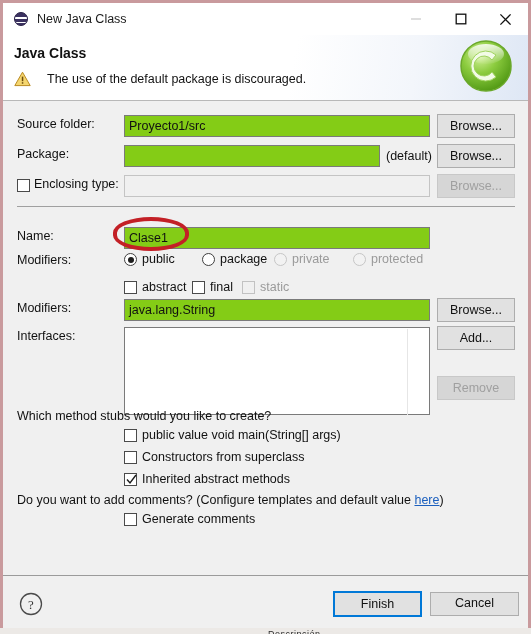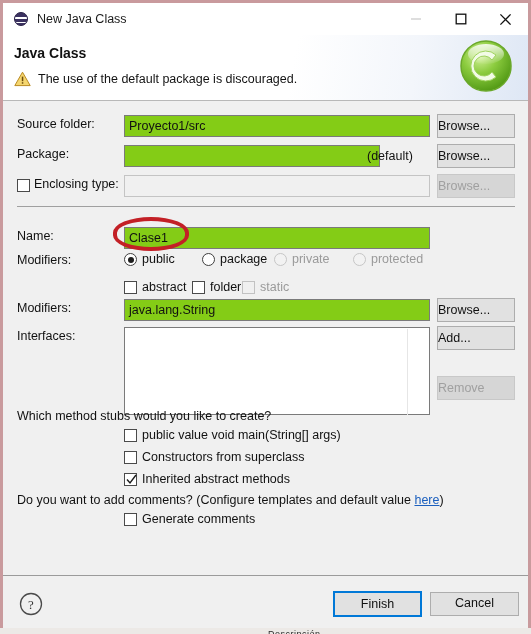--- a/index.html
+++ b/index.html
@@ -112,21 +112,21 @@
     color: #111111;
   }
   #header-msg-row {
     position: absolute;
     left: 11px; top: 36px;
     display: flex;
     align-items: center;
   }
   #warn-icon { width: 17px; height: 16px; flex: none; }
   #header-msg {
-    margin-left: 7px;
+    margin-left: 16px;
     font-size: 12.5px;
     color: #121212;
   }
   #header-logo {
     position: absolute;
     right: 14px; top: 3px;
     width: 56px; height: 56px;
   }
 
   
@@ -175,21 +175,21 @@
 
   .btn {
     position: absolute;
     box-sizing: border-box;
     height: 24px;
     background: #e1e1e1;
     border: 1px solid #adadad;
     font-family: "Liberation Sans", sans-serif;
     font-size: 12.5px;
     color: #111111;
-    text-align: left;
+    text-align: center;
     line-height: 22px;
     white-space: nowrap;
   }
   .btn.disabled {
     background: #d6d6d6;
     border: 1px solid #c8c8c8;
     color: #a0a0a0;
   }
 
   .sep {
@@ -396,21 +396,21 @@
 
     <div class="row" style="top:12px;">
       <div class="lbl">Source folder:</div>
       <div class="field" style="left:121px; top:2px; width:306px;">Proyecto1/src</div>
       <div class="btn" style="left:434px; top:1px; width:78px;">Browse...</div>
     </div>
 
     <div class="row" style="top:42px;">
       <div class="lbl">Package:</div>
       <div class="field" style="left:121px; top:2px; width:256px;" placeholder=""></div>
-      <div class="statictext" style="left:364px; top:6px;">(default)</div>
+      <div class="statictext" style="left:383px; top:6px;">(default)</div>
       <div class="btn" style="left:434px; top:1px; width:78px;">Browse...</div>
     </div>
 
     <div class="row" style="top:72px;">
       <div class="cb" style="left:14px; top:6px;"></div>
       <div class="lbl" style="left:31px;">Enclosing type:</div>
       <div class="field disabled" style="left:121px; top:2px; width:306px;"></div>
       <div class="btn disabled" style="left:434px; top:1px; width:78px;">Browse...</div>
     </div>
 
@@ -447,21 +447,21 @@
       </div>
     </div>
 
     <div class="row" style="top:176px;">
       <div class="opt" style="left:121px; top:4px;">
         <div class="cb" style="left:0; top:0;"></div>
         <div class="optlbl" style="left:18px;">abstract</div>
       </div>
       <div class="opt" style="left:189px; top:4px;">
         <div class="cb" style="left:0; top:0;"></div>
-        <div class="optlbl" style="left:18px;">folder</div>
+        <div class="optlbl" style="left:18px;">final</div>
       </div>
       <div class="opt" style="left:239px; top:4px;">
         <div class="cb disabled" style="left:0; top:0;"></div>
         <div class="optlbl dim" style="left:18px;">static</div>
       </div>
     </div>
 
     <div class="row" style="top:196px;">
       <div class="lbl">Modifiers:</div>
       <div class="field" style="left:121px; top:2px; width:306px;">java.lang.String</div>

